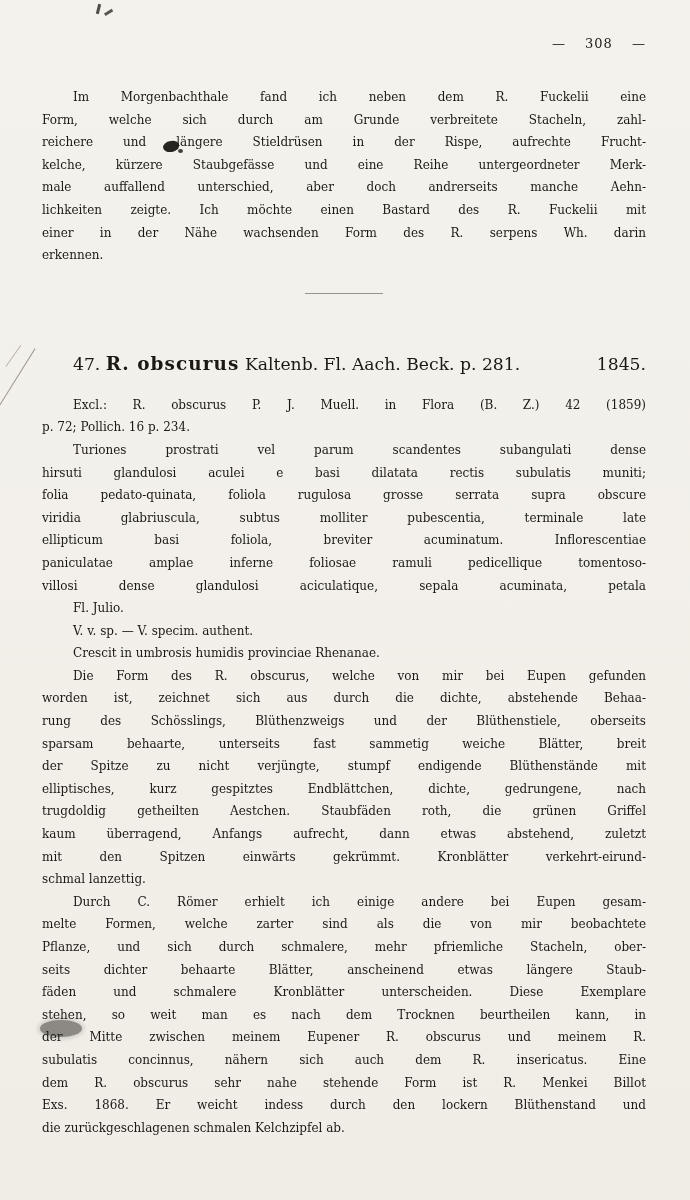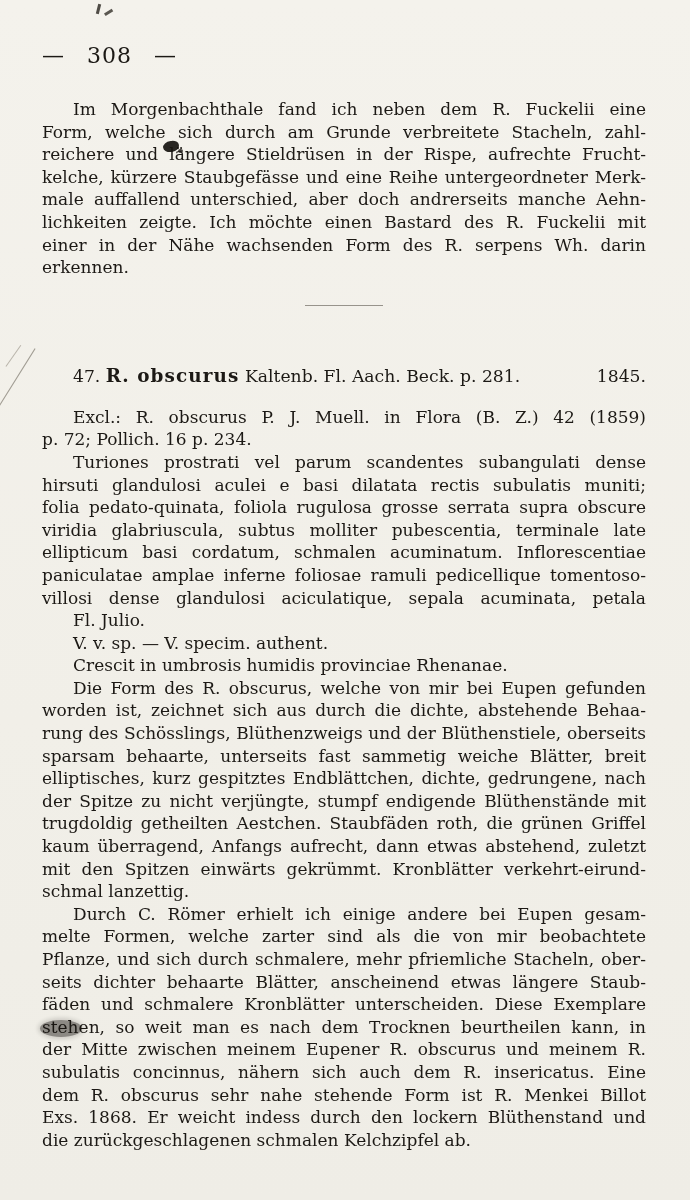--- a/index.html
+++ b/index.html
@@ -6,25 +6,25 @@
   body{
     width:690px;height:1200px;
     background:linear-gradient(180deg,#f4f2ec 0%,#f1efe8 60%,#efede6 100%);
     overflow:hidden;position:relative;
     color:#1c1915;
     font-family:"DejaVu Serif","Liberation Serif",serif;
     -webkit-font-smoothing:antialiased;
   }
   .page{padding:28px 44px 0 42px;}
   .pagenum{
-    font-size:22px;text-align:left;line-height:24px;
-    letter-spacing:1px;word-spacing:14px;margin:16px 0 30px;
+    font-size:13px;text-align:right;line-height:24px;
+    letter-spacing:1px;word-spacing:14px;margin:4px 0 30px;
   }
   .para{margin:0;}
-  .line{font-size:17px;line-height:22.6px;}
+  .line{font-size:12px;line-height:22.6px;}
   .line.indent{text-indent:31px;}
   .line.just{text-align:justify;text-align-last:justify;}
   .rule{width:78px;height:1px;background:#97938b;margin:26px auto 58px;}
   .heading{
     display:flex;justify-content:space-between;align-items:baseline;
     padding-left:31px;margin:16px 0 18px;
     font-size:17.2px;line-height:24px;white-space:nowrap;
   }
   .h-left .hb{font-weight:700;font-size:18.4px;letter-spacing:1.1px;}
 
@@ -61,40 +61,40 @@
       </div>
       <div class="para">
         <div class="line indent just">Excl.:  R. obscurus  P. J. Muell. in Flora (B. Z.) 42 (1859)</div>
         <div class="line">p. 72; Pollich. 16 p. 234.</div>
       </div>
       <div class="para">
         <div class="line indent just">Turiones prostrati vel parum scandentes subangulati dense</div>
         <div class="line just">hirsuti glandulosi aculei e basi dilatata rectis subulatis muniti;</div>
         <div class="line just">folia pedato-quinata, foliola rugulosa grosse serrata supra obscure</div>
         <div class="line just">viridia glabriuscula, subtus molliter pubescentia, terminale late</div>
-        <div class="line just">ellipticum basi cordatum, schmalen acuminatum.  Inflorescentiae</div>
+        <div class="line just">ellipticum basi foliola, breviter acuminatum.  Inflorescentiae</div>
         <div class="line just">paniculatae amplae inferne foliosae ramuli pedicellique tomentoso-</div>
         <div class="line just">villosi dense glandulosi aciculatique, sepala acuminata, petala</div>
       </div>
       <div class="para">
         <div class="line indent">Fl. Julio.</div>
       </div>
       <div class="para">
         <div class="line indent">V. v. sp. — V. specim. authent.</div>
       </div>
       <div class="para">
         <div class="line indent">Crescit in umbrosis humidis provinciae Rhenanae.</div>
       </div>
       <div class="para">
         <div class="line indent just">Die Form des R. obscurus, welche von mir bei Eupen gefunden</div>
         <div class="line just">worden ist, zeichnet sich aus durch die dichte, abstehende Behaa-</div>
         <div class="line just">rung des Schösslings, Blüthenzweigs und der Blüthenstiele, oberseits</div>
         <div class="line just">sparsam behaarte, unterseits fast sammetig weiche Blätter, breit</div>
+        <div class="line just">der Spitze zu nicht verjüngte, stumpf endigende Blüthenstände mit</div>
         <div class="line just">elliptisches, kurz gespitztes Endblättchen, dichte, gedrungene, nach</div>
-        <div class="line just">der Spitze zu nicht verjüngte, stumpf endigende Blüthenstände mit</div>
         <div class="line just">trugdoldig getheilten Aestchen.  Staubfäden roth, die grünen Griffel</div>
         <div class="line just">kaum überragend, Anfangs aufrecht, dann etwas abstehend, zuletzt</div>
         <div class="line just">mit den Spitzen einwärts gekrümmt.  Kronblätter verkehrt-eirund-</div>
         <div class="line">schmal lanzettig.</div>
       </div>
       <div class="para">
         <div class="line indent just">Durch C. Römer erhielt ich einige andere bei Eupen gesam-</div>
         <div class="line just">melte Formen, welche zarter sind als die von mir beobachtete</div>
         <div class="line just">Pflanze, und sich durch schmalere, mehr pfriemliche Stacheln, ober-</div>
         <div class="line just">seits dichter behaarte Blätter, anscheinend etwas längere Staub-</div>

